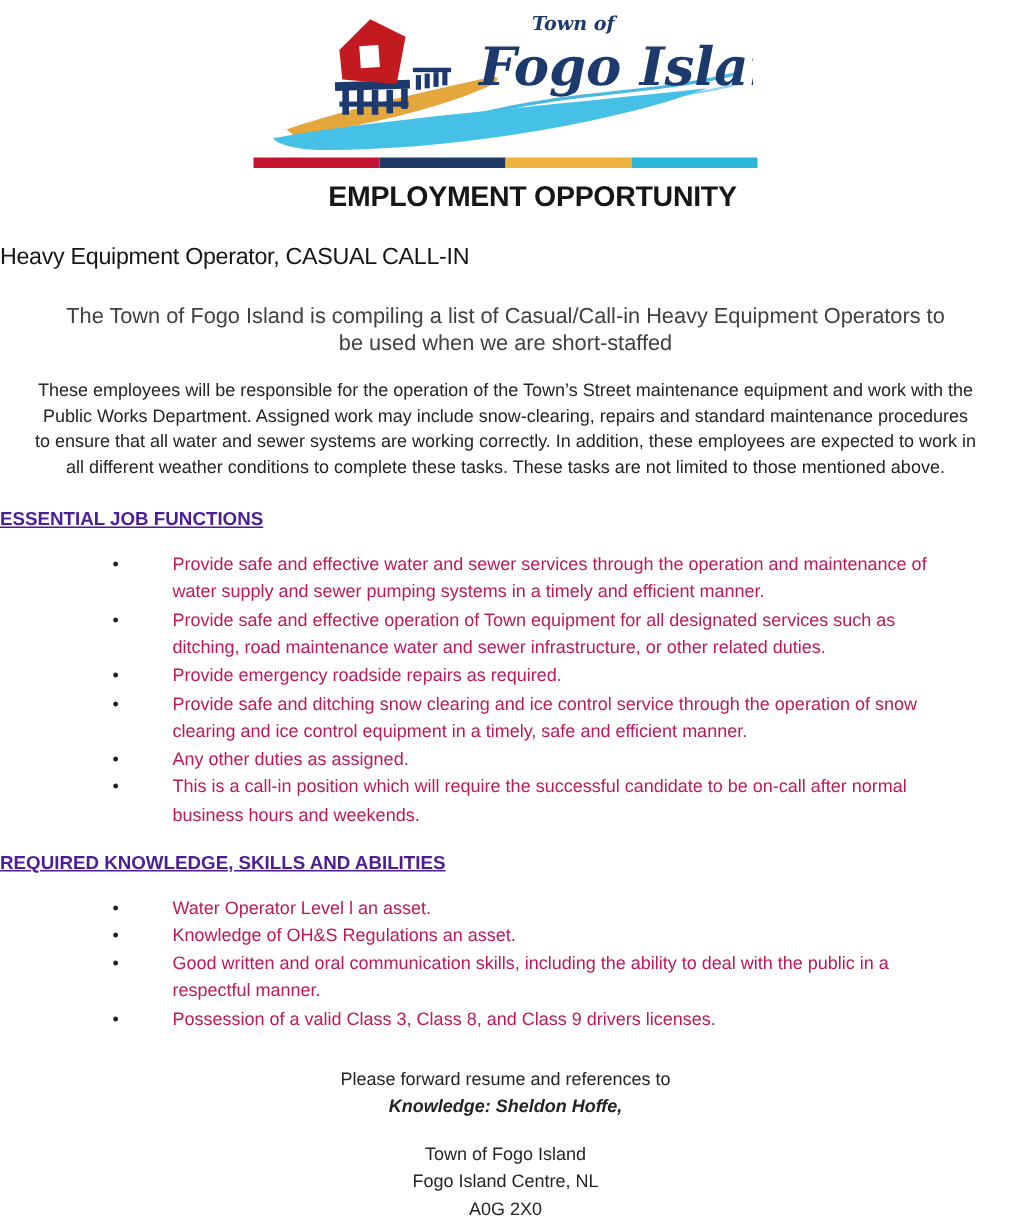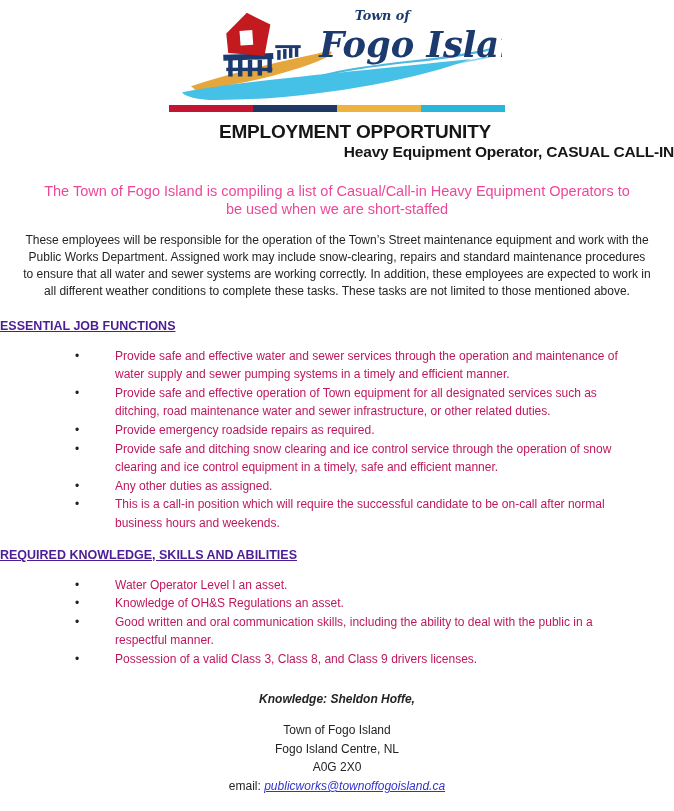--- a/index.html
+++ b/index.html
@@ -42,36 +42,36 @@
   .title {
     margin-top: 9px;
     text-align: center;
     font-size: 19px;
     font-weight: bold;
     color: #161616;
     letter-spacing: -0.2px;
     padding-left: 36px;
   }
   .subtitle {
-    margin-top: 0;
-    text-align: right;
+    margin-top: 20px;
+    text-align: left;
     font-size: 15.5px;
-    font-weight: bold;
+    font-weight: normal;
     color: #161616;
     letter-spacing: -0.2px;
   }
 
   
   .intro {
     margin: 21px auto 0 auto;
     width: 600px;
     text-align: center;
     font-size: 14.5px;
     line-height: 1.26;
-    color: #ec4899;
+    color: #404040;
   }
   .description {
     margin: 13px auto 0 auto;
     width: 628px;
     text-align: center;
     font-size: 12px;
     line-height: 1.42;
     color: #242424;
   }
 
@@ -217,20 +217,21 @@
       <span class="bullet-dot">•</span>
       <span class="bullet-text">Good written and oral communication skills, including the ability to deal with the public in a respectful manner.</span>
     </div>
     <div class="bullet-item">
       <span class="bullet-dot">•</span>
       <span class="bullet-text">Possession of a valid Class 3, Class 8, and Class 9 drivers licenses.</span>
     </div>
   </div>
 
   <div class="closing">
+    <div>Please forward resume and references to</div>
     <div class="attention">Knowledge: Sheldon Hoffe,</div>
     <div class="address-block">
       <div>Town of Fogo Island</div>
       <div>Fogo Island Centre, NL</div>
       <div>A0G 2X0</div>
       <div class="email-line"><span>email: </span><span class="email-link">publicworks@townoffogoisland.ca</span></div>
     </div>
   </div>
 
 </div>

